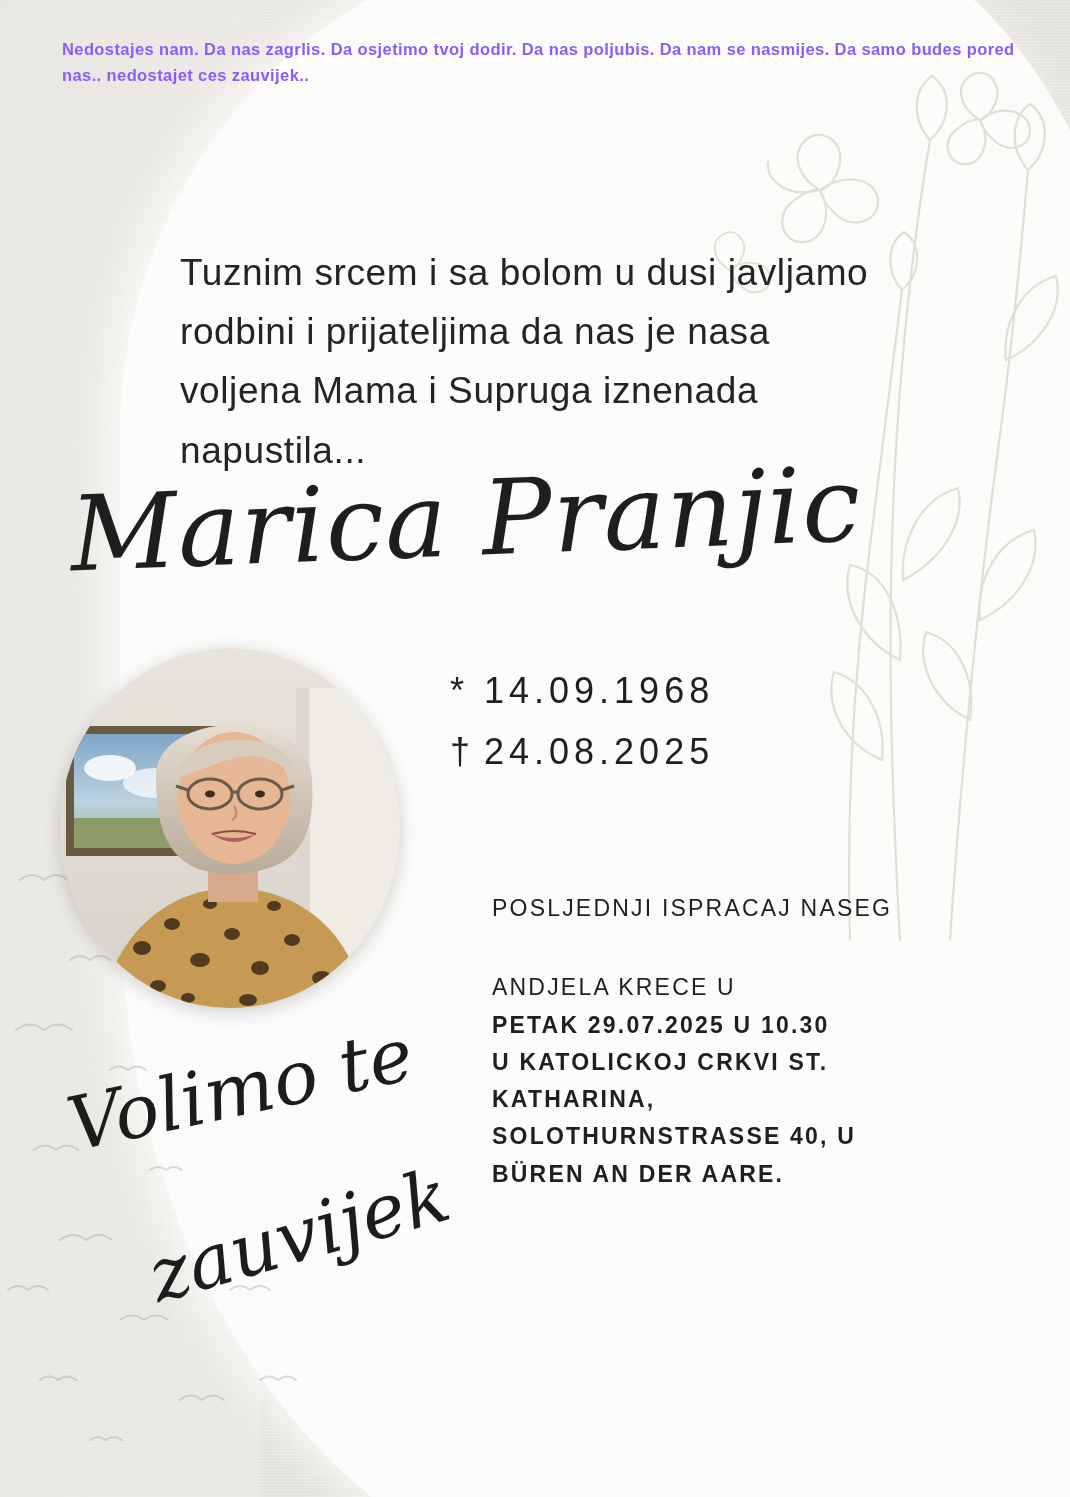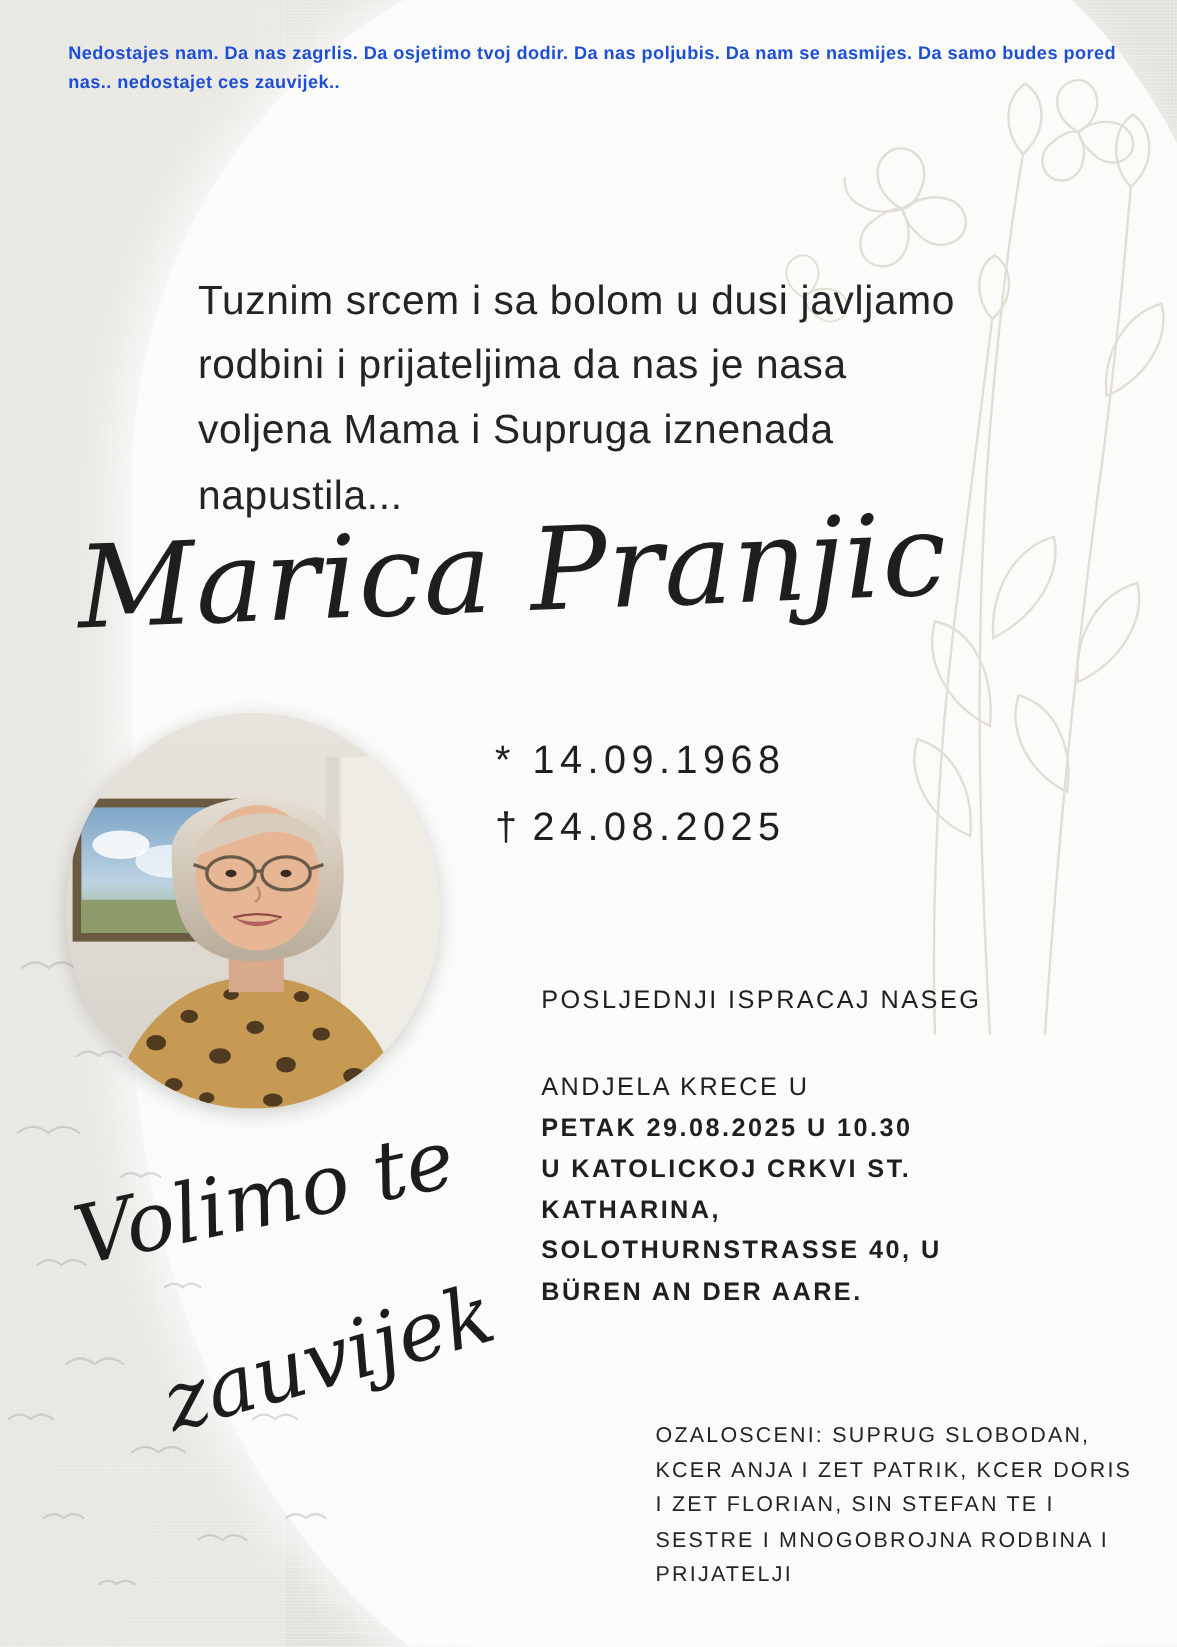--- a/index.html
+++ b/index.html
@@ -76,21 +76,21 @@
   
   .top-note {
     position: absolute;
     top: 36px;
     left: 62px;
     width: 960px;
     font-size: 16.5px;
     font-weight: bold;
     letter-spacing: .4px;
     line-height: 1.6;
-    color: #1d4ed8;
+    color: #8b5cf6;
   }
 
   .intro {
     position: absolute;
     top: 243px;
     left: 180px;
     width: 720px;
     font-size: 37px;
     line-height: 1.6;
     letter-spacing: .6px;
@@ -337,27 +337,26 @@
 
       <path d="M174 158 q5 10 -2 14" stroke="#c08f72" stroke-width="2.4" fill="none"></path>
       <path d="M152 186 q22 16 44 0 q-22 8 -44 0 Z" fill="#b2625e"></path>
       <path d="M152 186 q22 -6 44 0" stroke="#8e4a47" stroke-width="2" fill="none"></path>
     </svg>
   </div>
 
   <div class="ceremony">
     <div class="light">POSLJEDNJI ISPRACAJ NASEG</div>
     <div class="light">ANDJELA KRECE U</div>
-    <div class="bold">PETAK 29.08.2025 U 10.30</div>
+    <div class="bold">PETAK 29.07.2025 U 10.30</div>
     <div class="bold">U KATOLICKOJ CRKVI ST.</div>
     <div class="bold">KATHARINA,</div>
     <div class="bold">SOLOTHURNSTRASSE 40, U</div>
     <div class="bold">BÜREN AN DER AARE.</div>
   </div>
 
   <div class="volimo">
     <span class="l1">Volimo te</span>
     <span class="l2">zauvijek</span>
   </div>
 
-  <div class="mourners">OZALOSCENI: SUPRUG SLOBODAN, KCER ANJA I ZET PATRIK, KCER DORIS I ZET FLORIAN, SIN STEFAN TE I SESTRE I MNOGOBROJNA RODBINA I PRIJATELJI</div>
 
 </div>
 
 </body></html>

